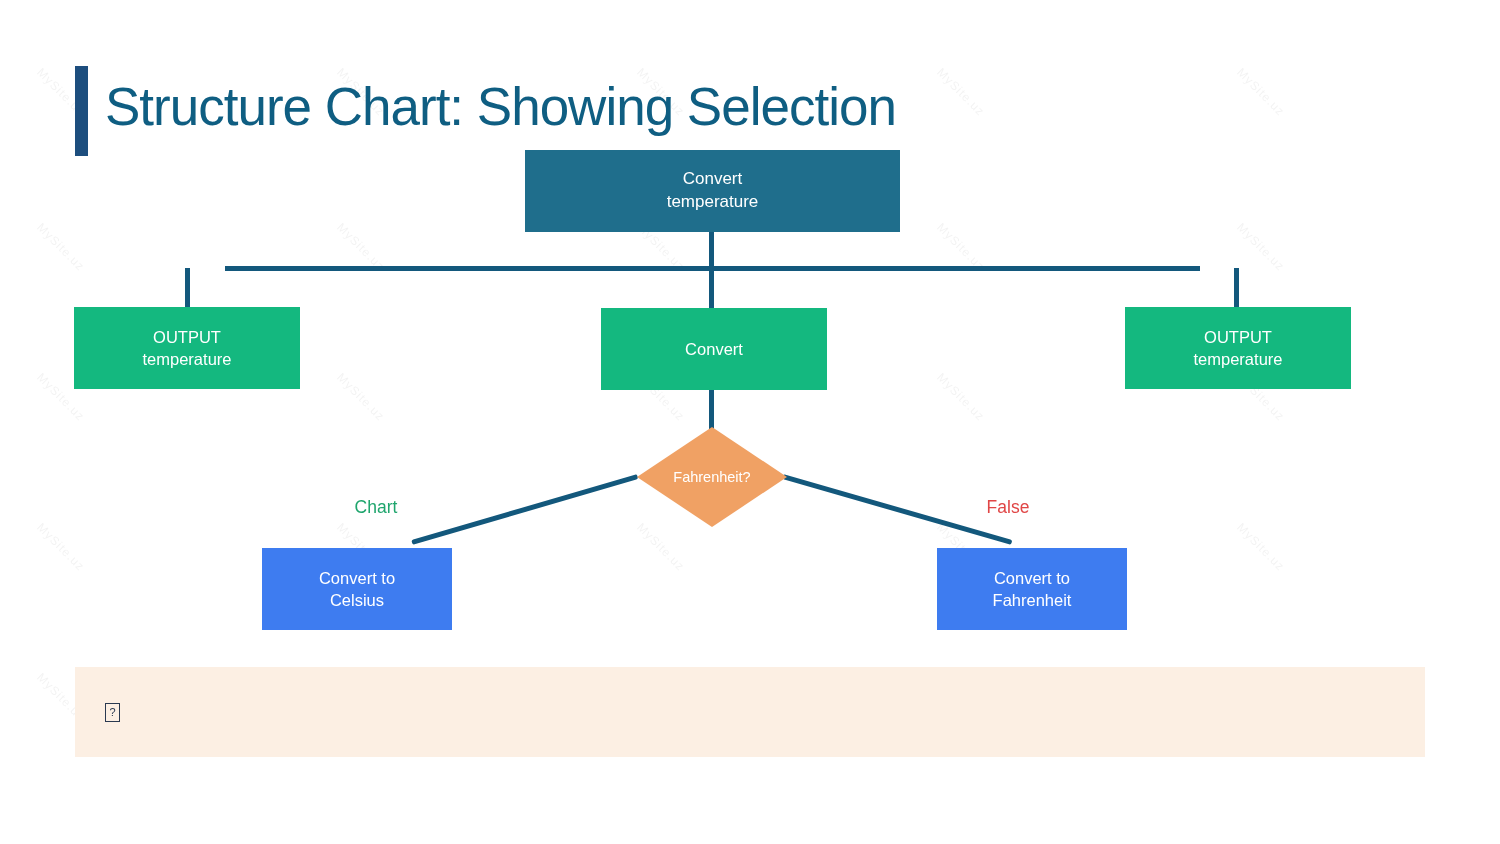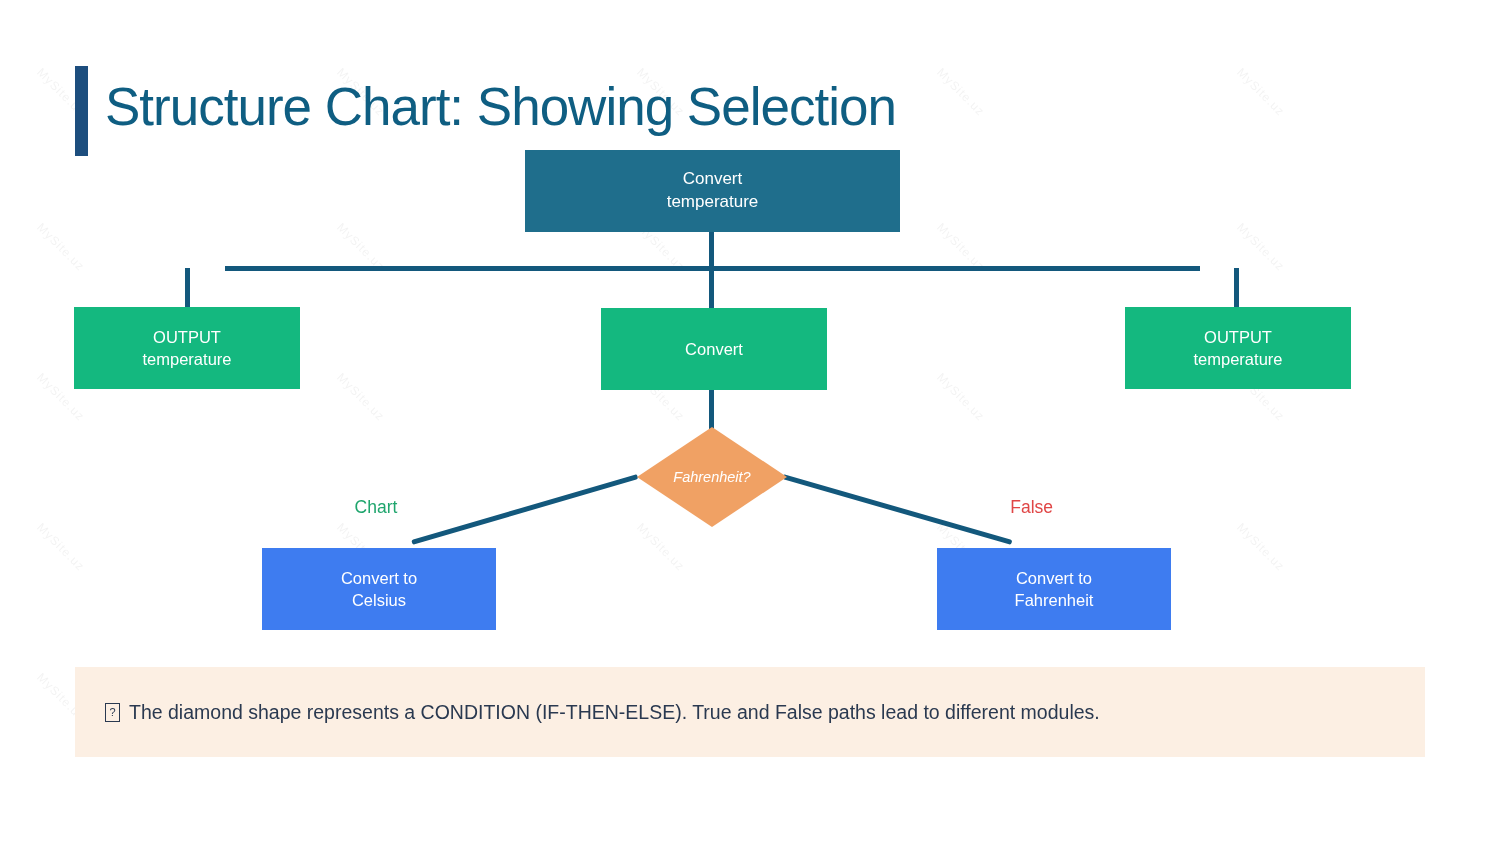--- a/index.html
+++ b/index.html
@@ -39,33 +39,33 @@
 
   
   .node{position:absolute;display:flex;align-items:center;justify-content:center;
       text-align:center;color:#ffffff;white-space:pre-line;z-index:2;
       font-size:16.5px;line-height:1.35;}
   .node.root{left:525px;top:150px;width:375px;height:82px;background:var(--root-box);font-size:17px;}
   .node.green{background:var(--level-box);width:226px;height:82px;}
   .node.input-box{left:74px;top:307px;}
   .node.convert-box{left:601px;top:308px;}
   .node.output-box{left:1125px;top:307px;}
-  .node.blue{background:var(--action-box);width:234px;height:82px;}
+  .node.blue{background:var(--action-box);width:190px;height:82px;}
   .node.celsius-box{left:262px;top:548px;}
   .node.fahrenheit-box{left:937px;top:548px;}
 
   .diamond{position:absolute;left:637px;top:427px;width:150px;height:100px;
       background:var(--condition-diamond);z-index:2;
       clip-path:polygon(50% 0,100% 50%,50% 100%,0 50%);
       display:flex;align-items:center;justify-content:center;
-      color:#fff;font-size:14.5px;font-style:italic;}
+      color:#fff;font-size:14.5px;}
 
   .branch-label{position:absolute;width:90px;text-align:center;font-size:17.5px;z-index:2;}
   .branch-label.true{left:331px;top:497px;color:var(--true-label);}
-  .branch-label.false{left:963px;top:497px;color:var(--false-label);text-align:right;}
+  .branch-label.false{left:963px;top:497px;color:var(--false-label);}
 
   
   .note{position:absolute;left:75px;top:667px;width:1350px;height:90px;
       background:var(--note-bg);z-index:2;display:flex;align-items:center;
       padding-left:30px;color:var(--note-text);font-size:19.5px;}
   .glyph-box{display:inline-flex;align-items:center;justify-content:center;
       width:15px;height:19px;border:1.5px solid var(--note-text);
       font-size:11px;margin-right:9px;flex:0 0 auto;}
 </style>
 </head>
@@ -127,16 +127,15 @@
   <div class="branch-label true">Chart</div>
   <div class="branch-label false">False</div>
 
   <div class="node blue celsius-box">Convert to
 Celsius</div>
   <div class="node blue fahrenheit-box">Convert to
 Fahrenheit</div>
 
   <div class="note">
     <span class="glyph-box">?</span>
-    <span>The diamond shape represents a CONDITION (IF-THEN-ELSE). True and False paths lead to different modules.</span>
   </div>
 
 </div>
 
 </body></html>

